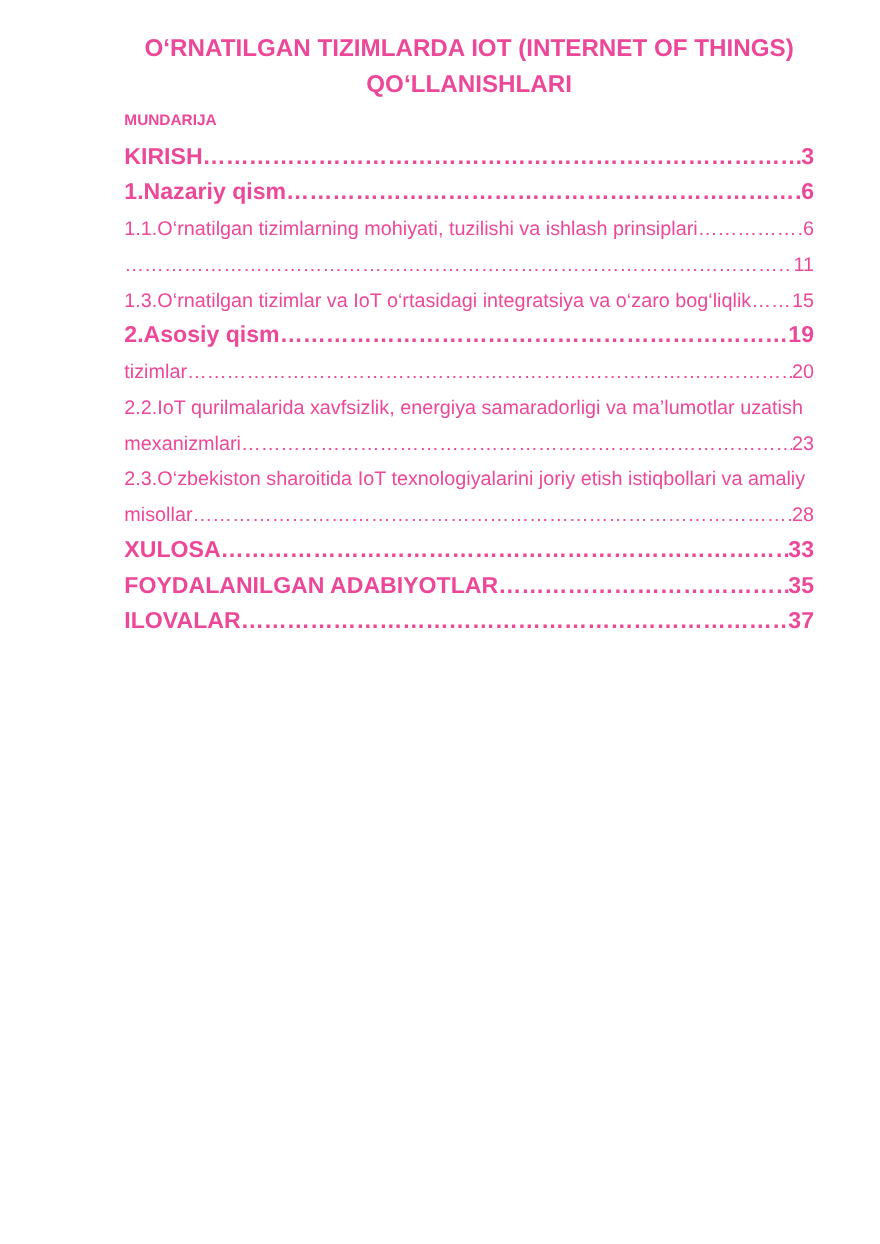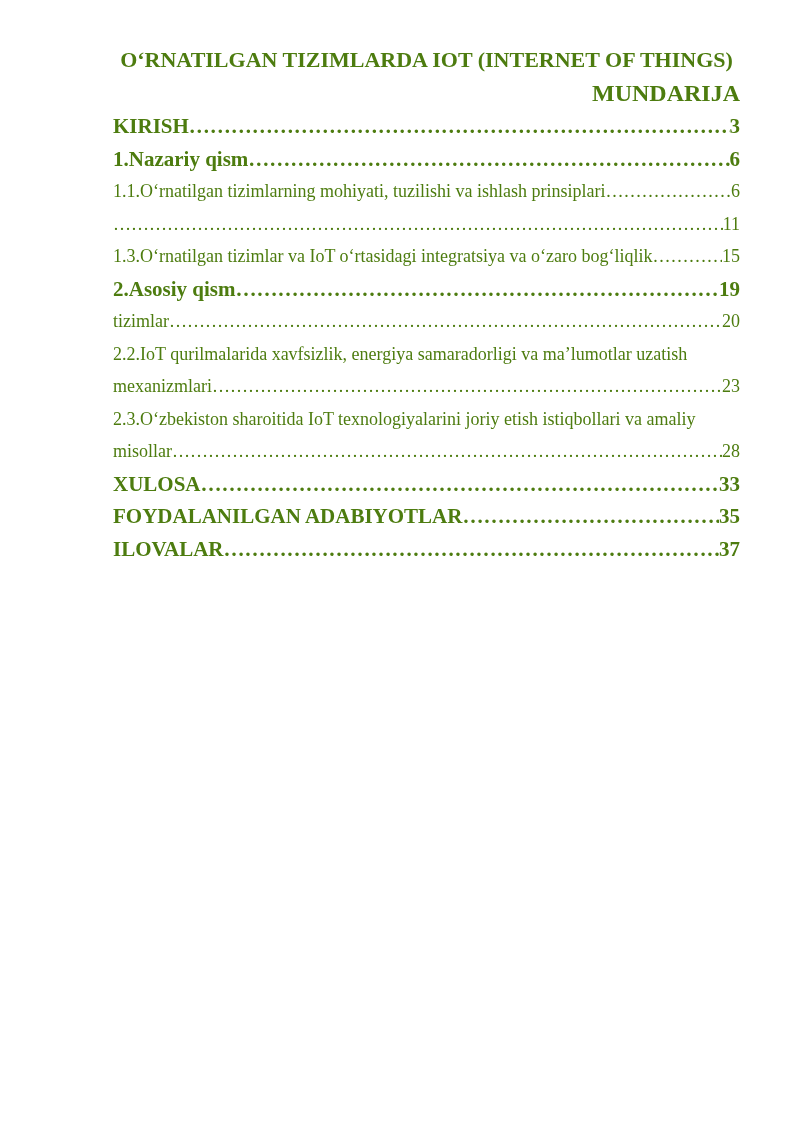--- a/index.html
+++ b/index.html
@@ -6,38 +6,38 @@
     margin: 0;
     padding: 0;
     background: #ffffff;
   }
   .page {
     position: relative;
     box-sizing: border-box;
     width: 800px;
     height: 1131px;
     background: #ffffff;
-    color: #4d7c0f;
-    font-family: Liberation Serif, serif;
-    padding: 44px 60px 0 113px;
+    color: #ec4899;
+    font-family: Liberation Sans, sans-serif;
+    padding: 28px 60px 0 113px;
     overflow: hidden;
   }
   .doc-title {
     text-align: center;
     font-weight: bold;
     font-size: 22px;
     line-height: 32.5px;
   }
   .doc-title .title-line {
     white-space: nowrap;
   }
   .toc-heading {
-    text-align: right;
+    text-align: left;
     font-weight: bold;
-    font-size: 24px;
+    font-size: 14px;
     line-height: 32.5px;
   }
   .toc {
     margin-top: 1px;
   }
   .toc-row {
     display: flex;
     align-items: flex-end;
     height: 32.5px;
     line-height: 32.5px;
@@ -59,20 +59,21 @@
   .pagenum {
     flex: 0 0 auto;
   }
 </style>
 </head>
 <body>
 
 <div class="page">
   <div class="doc-title">
     <div class="title-line">O‘RNATILGAN TIZIMLARDA IOT (INTERNET OF THINGS)</div>
+    <div class="title-line">QO‘LLANISHLARI</div>
   </div>
   <div class="toc-heading">MUNDARIJA</div>
   <div class="toc">
       <div class="toc-row bold">
         <span class="entry-text">KIRISH</span>
         <span class="leader">…………………………………………………………………………………………………………………………………………………………………………………………</span>
         <span class="pagenum">3</span>
       </div>
       <div class="toc-row bold">
         <span class="entry-text">1.Nazariy qism</span>

